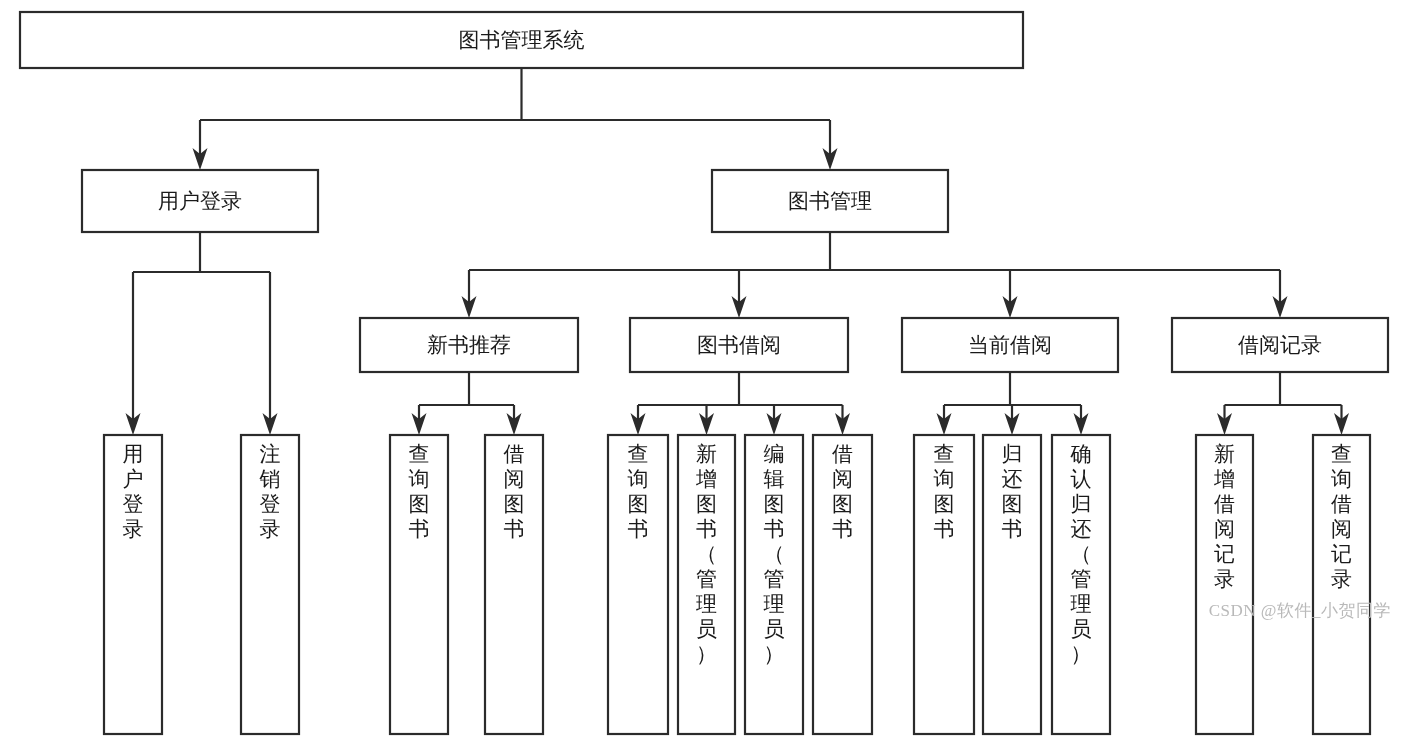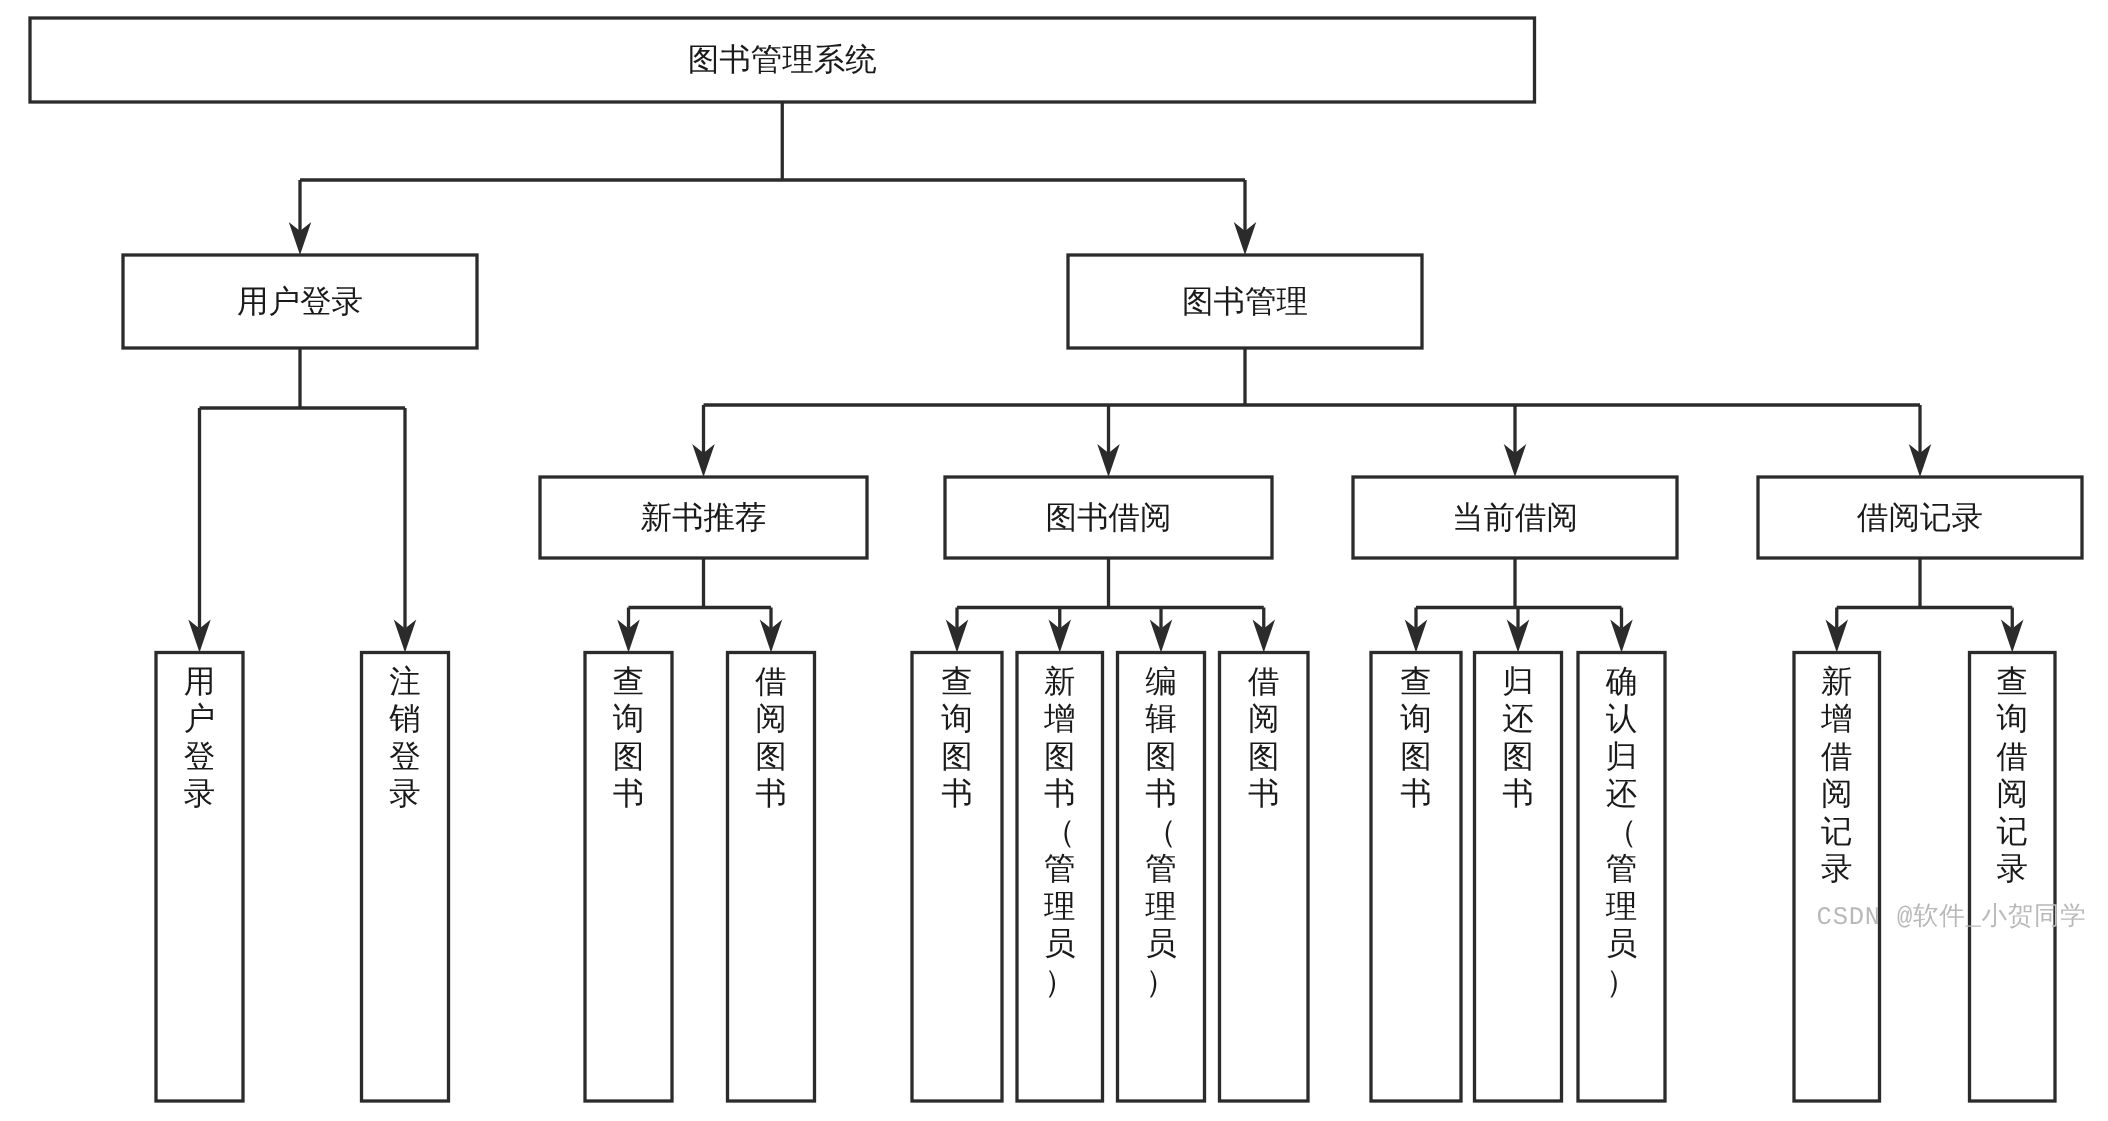--- a/index.html
+++ b/index.html
@@ -52,21 +52,21 @@
   .node-label-v {
     font-family: "DejaVu Sans", "Liberation Sans", sans-serif;
     font-size: 21px;
     fill: #1a1a1a;
     text-anchor: middle;
   }
   .watermark {
     position: absolute;
     right: 14px;
     bottom: 4px;
-    font-family: Liberation Mono, monospace;
+    font-family: Liberation Serif, serif;
     font-size: 17px;
     color: #b9b9b9;
     letter-spacing: 0.5px;
     white-space: nowrap;
     pointer-events: none;
   }
 </style>
 </head>
 <body>
 

